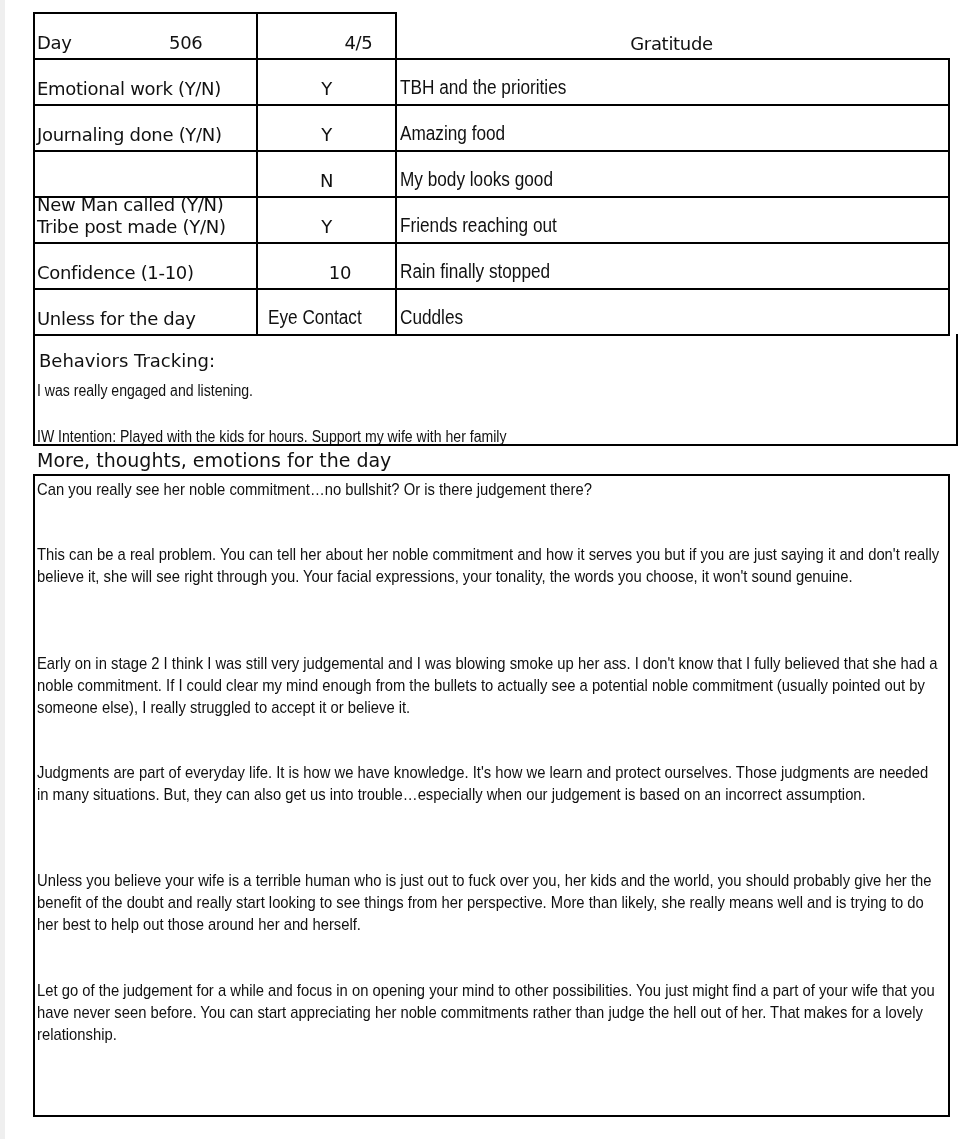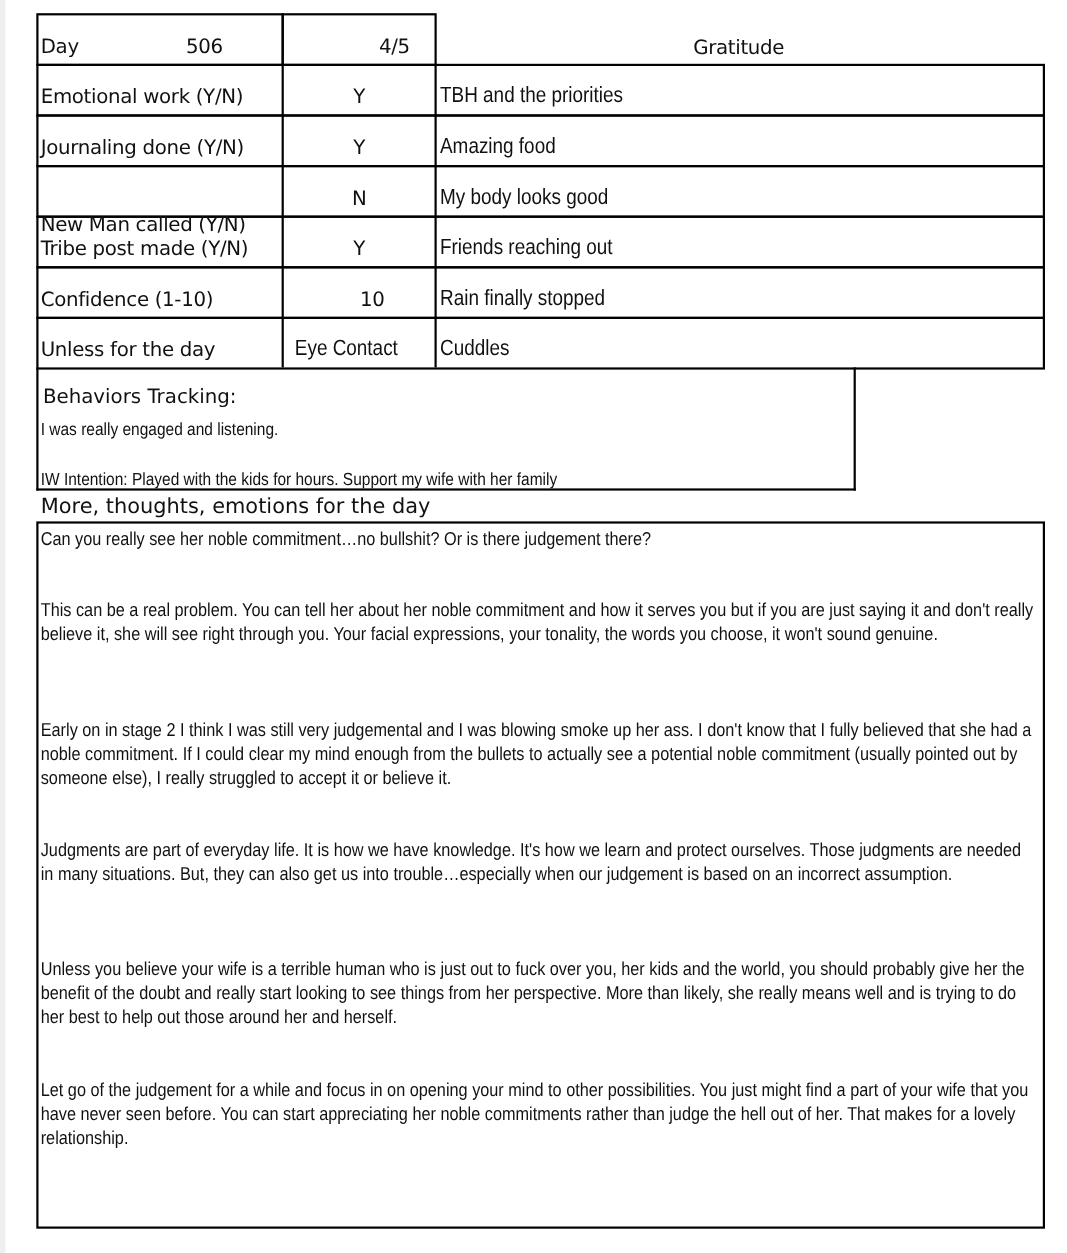--- a/index.html
+++ b/index.html
@@ -49,29 +49,29 @@
 
   <span class="cell-text" style="left:37px;top:170px;margin-top:24px;">New Man called (Y/N)</span>
   <span class="cell-text center" style="left:256px;top:170px;width:141px;">N</span>
   <span class="narrow" style="left:400px;top:168px;">My body looks good</span>
 
   <span class="cell-text" style="left:37px;top:216px;">Tribe post made (Y/N)</span>
   <span class="cell-text center" style="left:256px;top:216px;width:141px;">Y</span>
   <span class="narrow" style="left:400px;top:214px;">Friends reaching out</span>
 
   <span class="cell-text" style="left:37px;top:262px;">Confidence (1-10)</span>
-  <span class="cell-text center" style="left:256px;top:262px;width:141px;padding-left:12px;">10</span>
+  <span class="cell-text center" style="left:256px;top:262px;width:168px;">10</span>
   <span class="narrow" style="left:400px;top:260px;">Rain finally stopped</span>
 
   <span class="cell-text" style="left:37px;top:308px;">Unless for the day</span>
   <span class="narrow" style="left:268px;top:306px;">Eye Contact</span>
   <span class="narrow" style="left:400px;top:306px;">Cuddles</span>
 </div>
 
-<div class="abs" style="left:33px;top:334px;width:745px;height:112px;border-left:2px solid #000;border-right:2px solid #000;border-bottom:2px solid #000;overflow:hidden;">
+<div class="abs" style="left:33px;top:334px;width:925px;height:112px;border-left:2px solid #000;border-right:2px solid #000;border-bottom:2px solid #000;overflow:hidden;">
   <span class="sec-title" style="left:4px;top:16px;">Behaviors Tracking:</span>
   <span class="small" style="left:2px;top:48px;">I was really engaged and listening.</span>
   <span class="small" style="left:2px;top:94px;">IW Intention:  Played with the kids for hours.  Support my wife with her family</span>
 </div>
 
 <span class="sec-title" style="left:37px;top:449px;font-size:19px;">More, thoughts, emotions for the day</span>
 
 <div class="abs b" style="left:33px;top:474px;width:917px;height:643px;"></div>
 <p class="para" style="top:479px;margin:0;">Can you really see her noble commitment…no bullshit?  Or is there judgement there?</p>
 <p class="para" style="top:544px;margin:0;">This can be a real problem.  You can tell her about her noble commitment and how it serves you but if you are just saying it and don't really believe it, she will see right through you.  Your facial expressions, your tonality, the words you choose, it won't sound genuine.</p>

